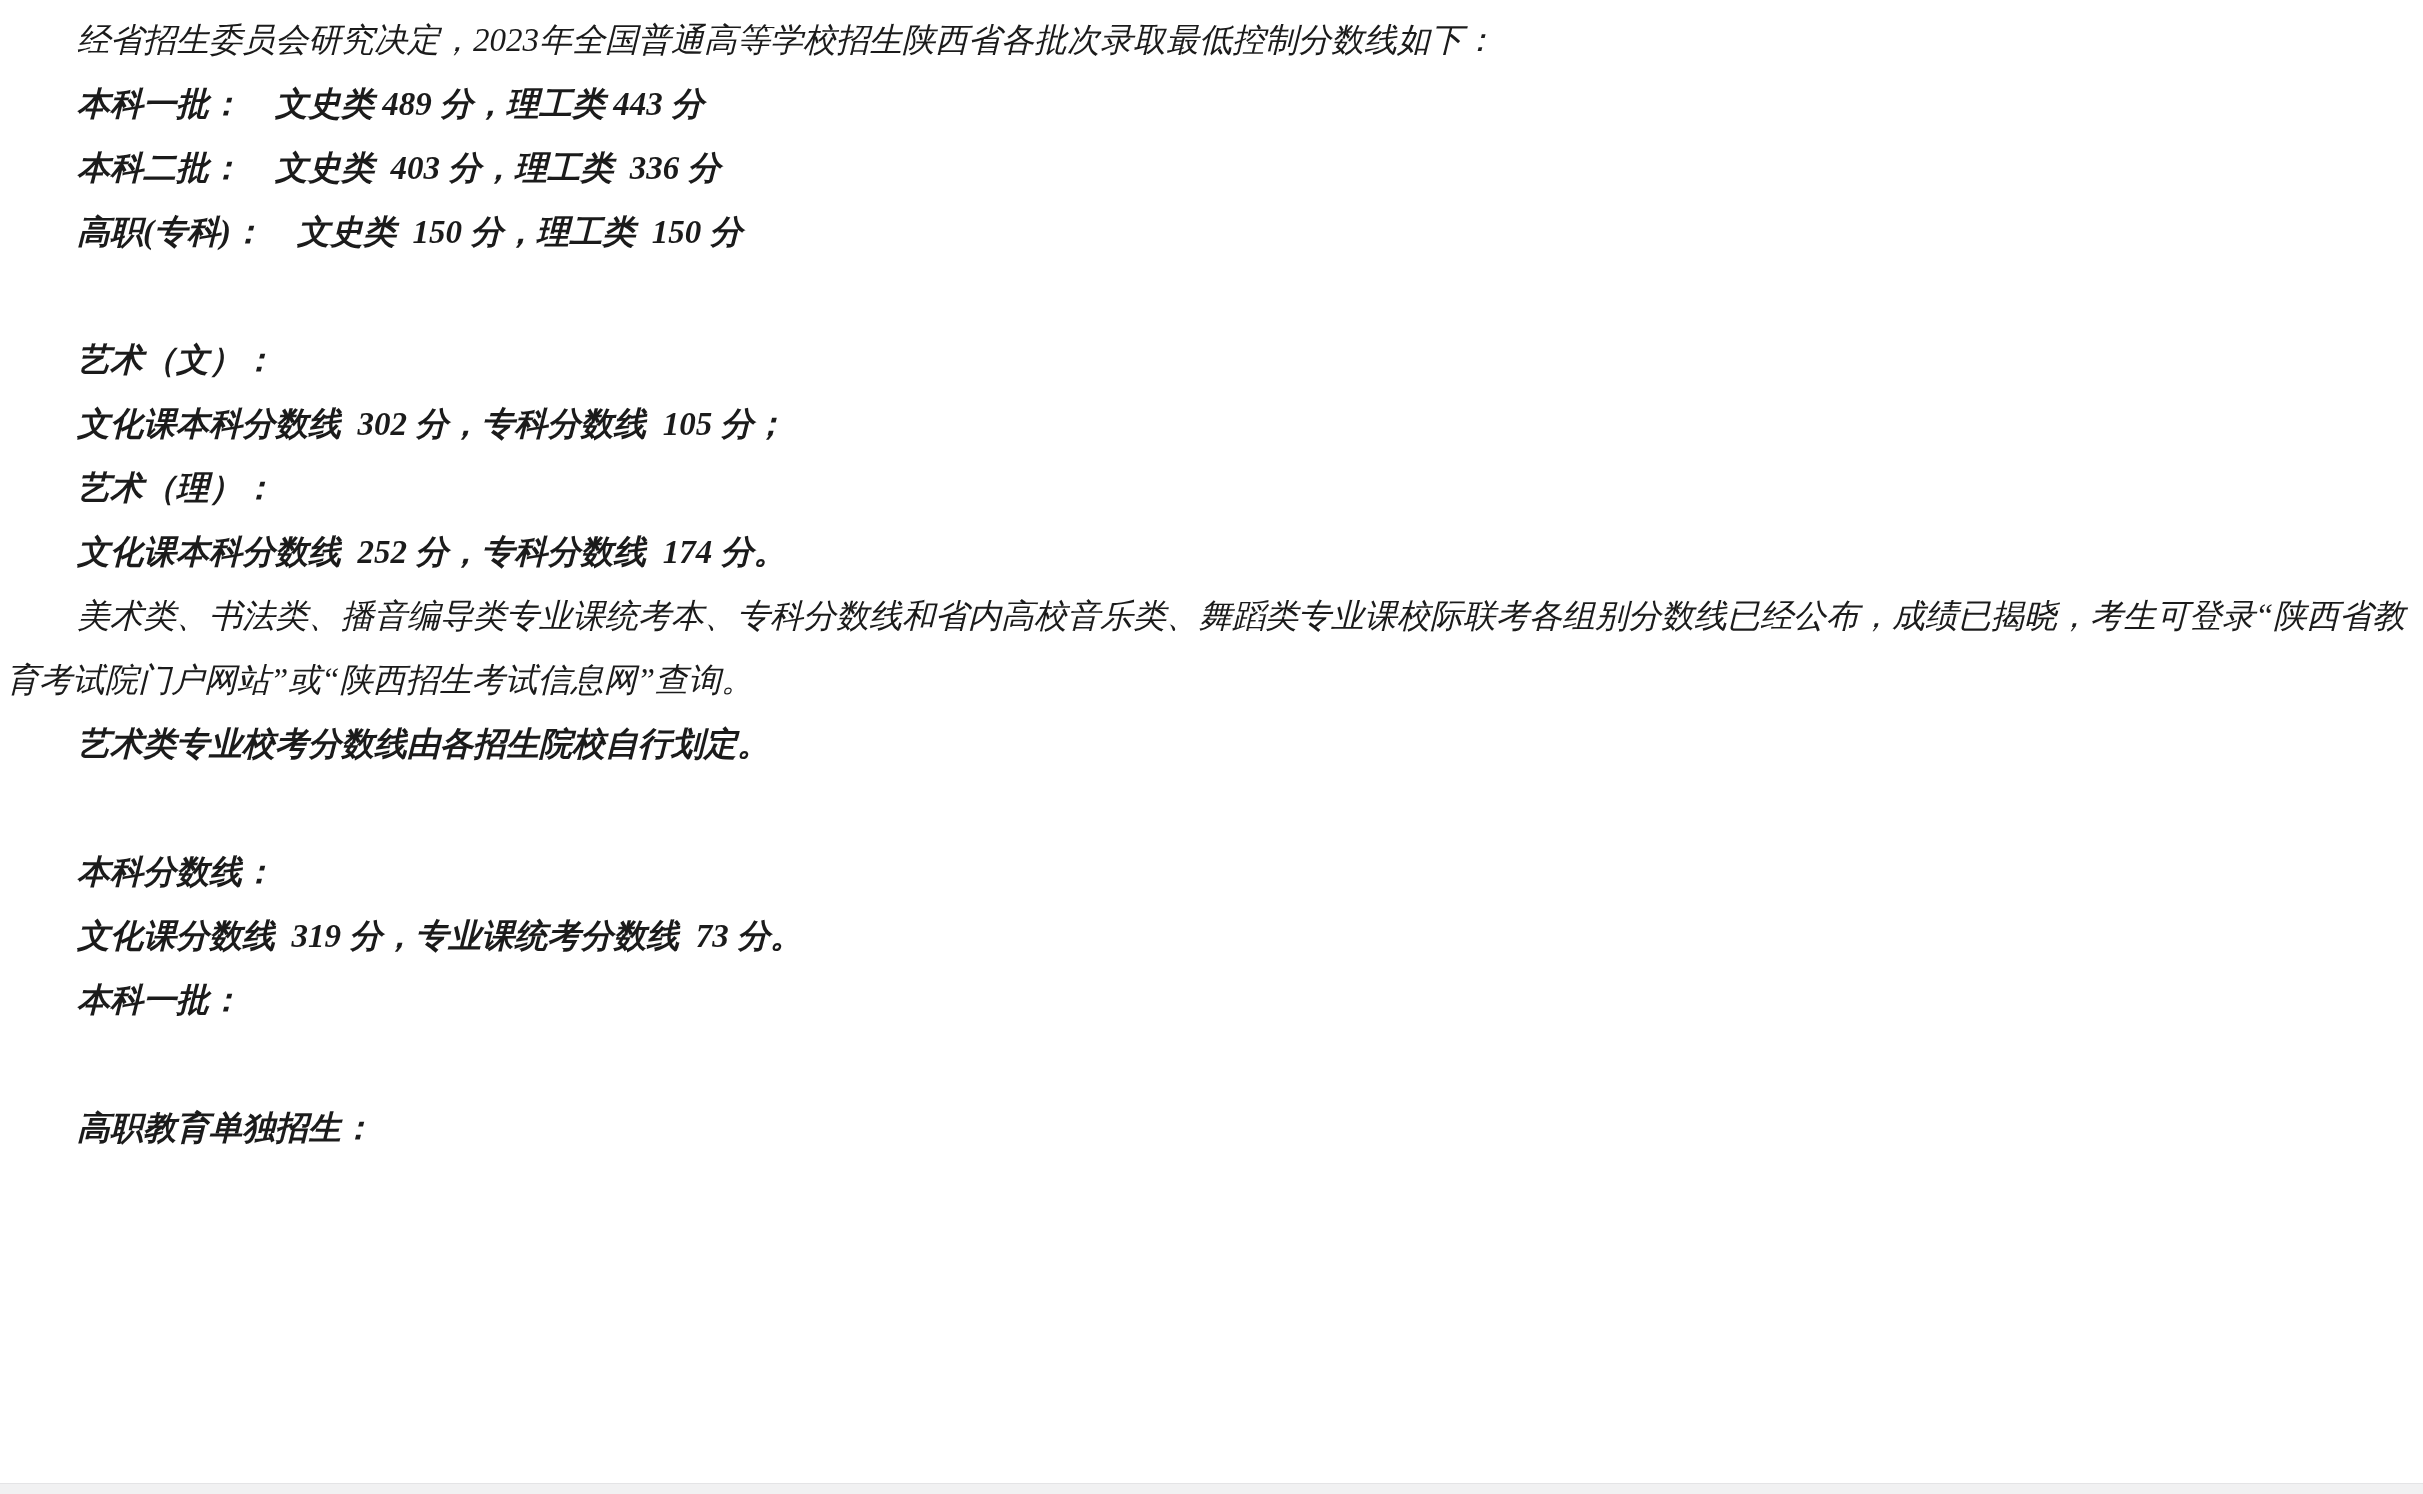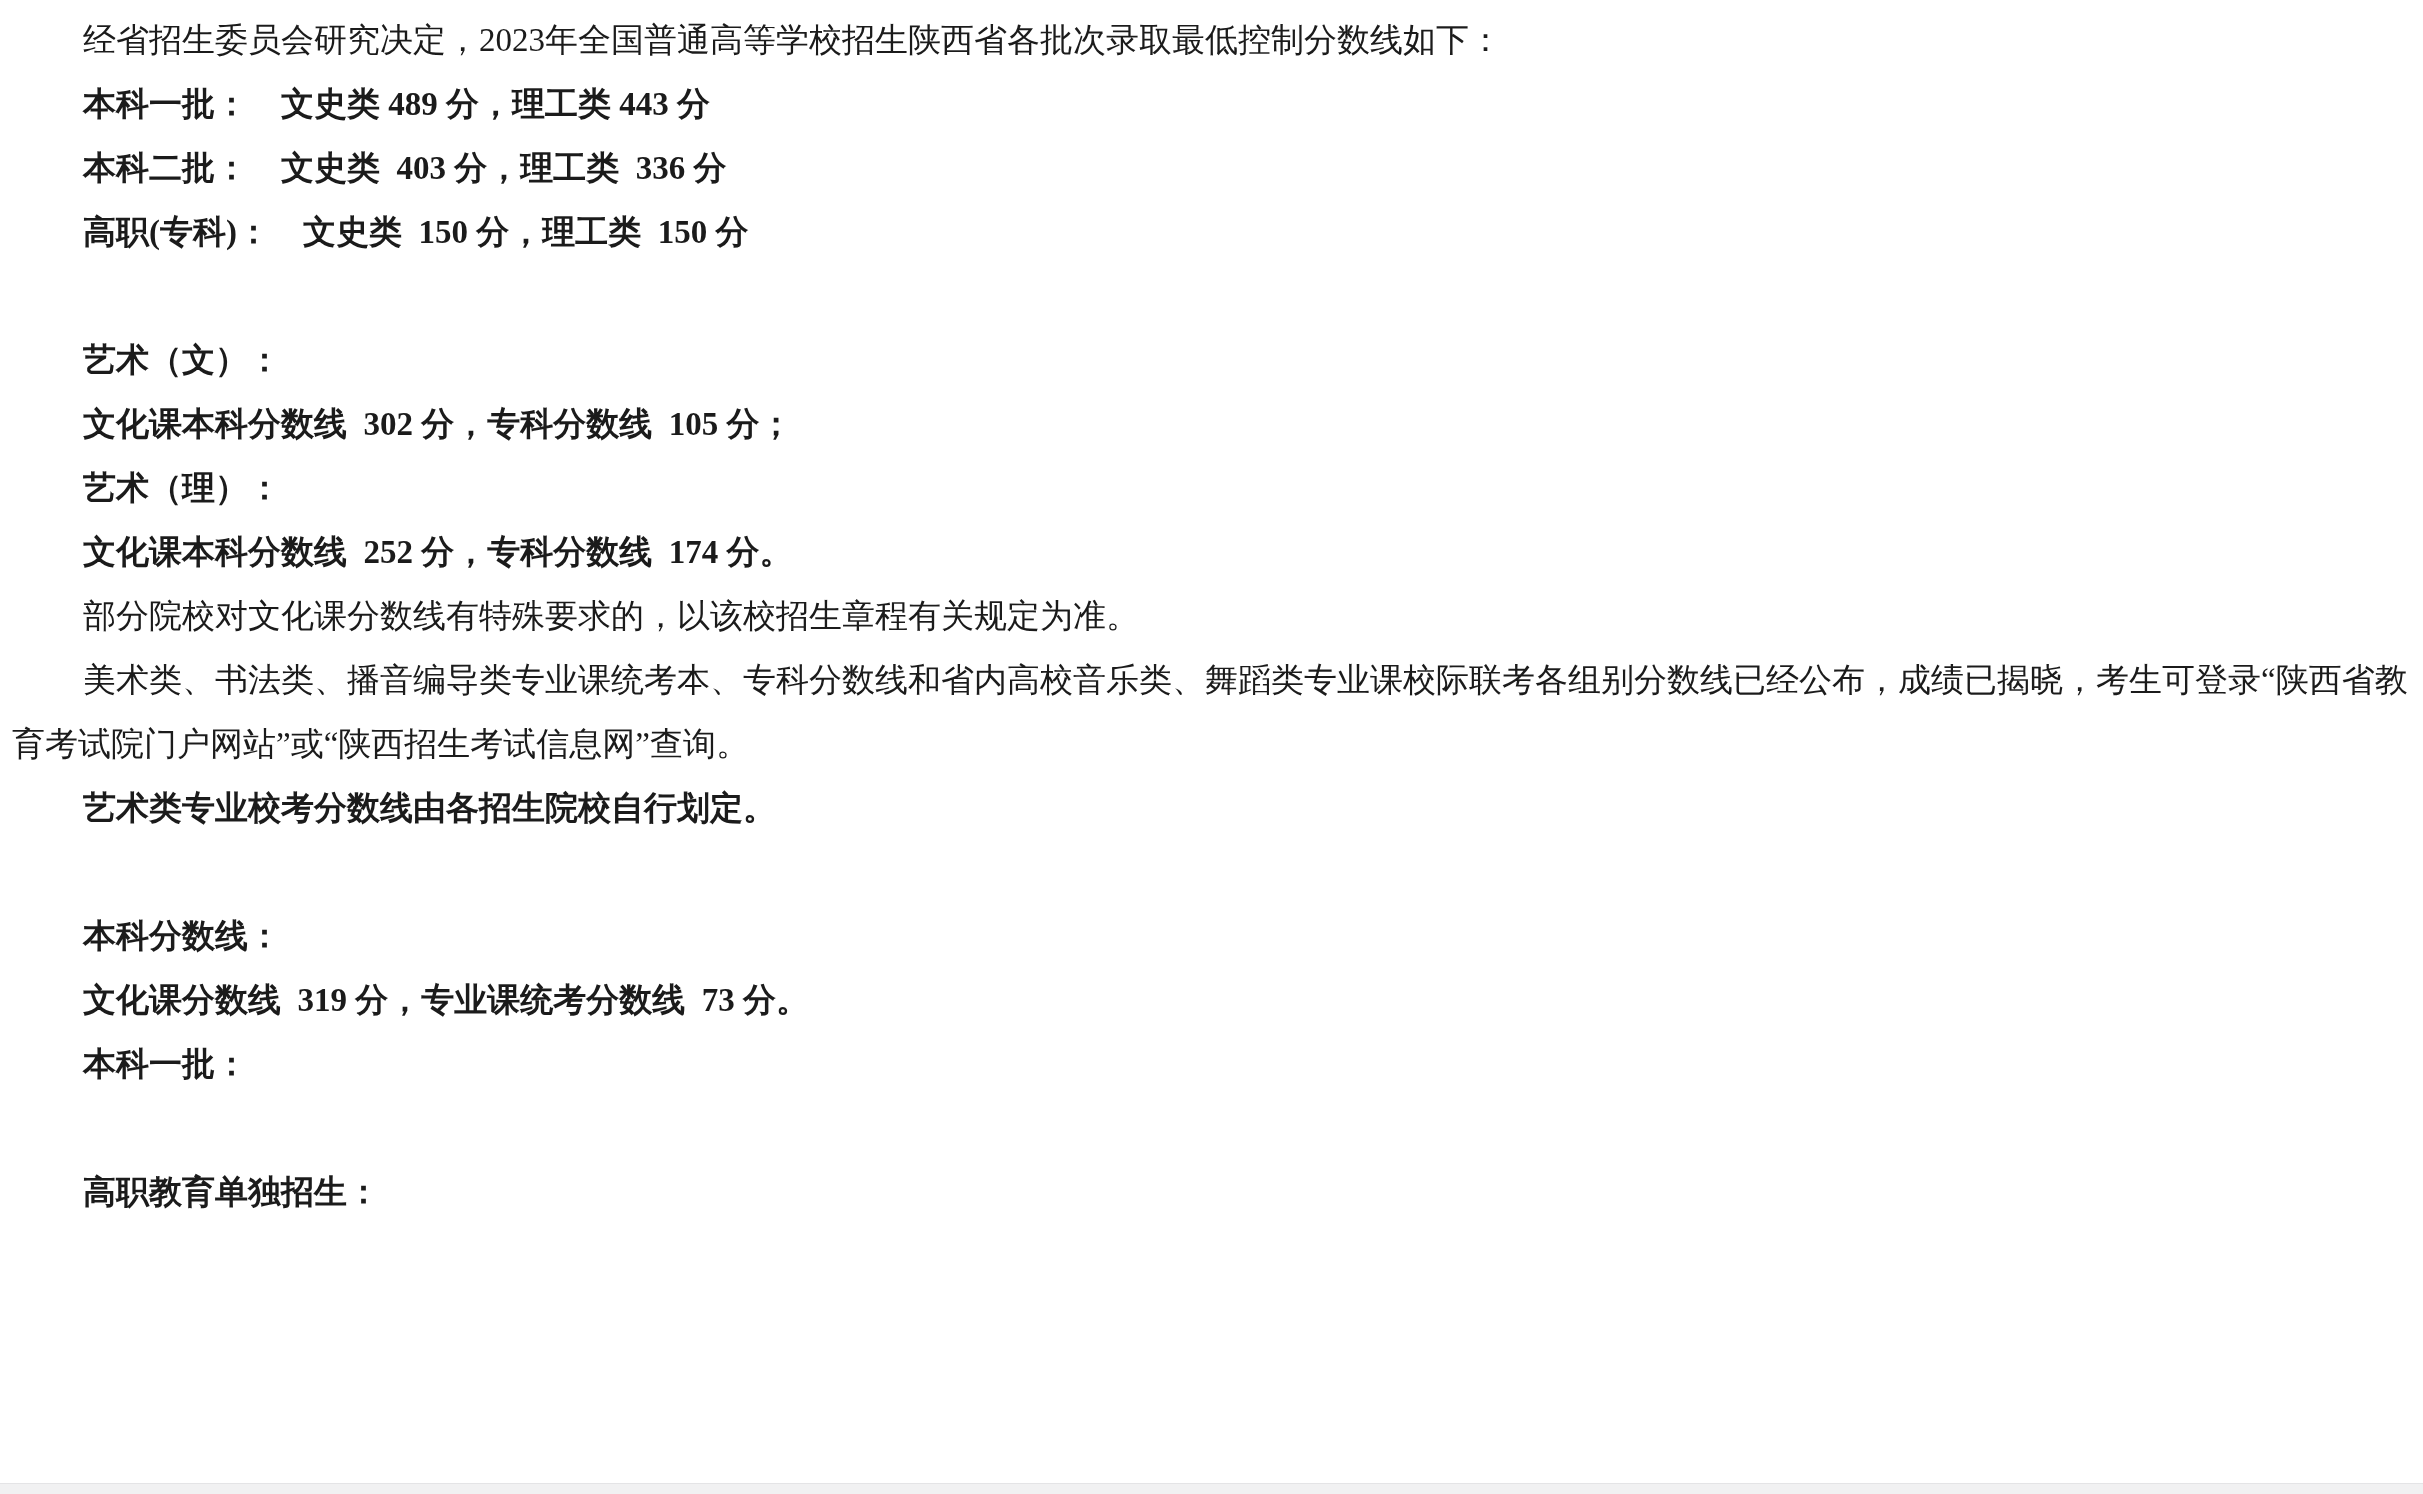--- a/index.html
+++ b/index.html
@@ -9,21 +9,22 @@
   body {
     width: 2423px;
     height: 1494px;
     position: relative;
     overflow: hidden;
     background: #ffffff;
     color: #1b1b1b;
     font-family: "Liberation Serif", "DejaVu Serif", serif;
   }
   .document-body {
-    padding: 8px 2px 0 12px;
+    padding: 8px 2px 0 6px;
+    font-style: italic;
   }
   .para {
     margin: 0;
     font-size: 33px;
     line-height: 64px;
     text-indent: 71px;
     white-space: pre-wrap;
     word-break: break-all;
   }
   .para.bold {
@@ -48,21 +49,20 @@
 <main class="document-body">
     <p class="para">经省招生委员会研究决定，2023年全国普通高等学校招生陕西省各批次录取最低控制分数线如下：</p>
     <p class="para bold">本科一批：　文史类 489 分，理工类 443 分</p>
     <p class="para bold">本科二批：　文史类  403 分，理工类  336 分</p>
     <p class="para bold">高职(专科)：　文史类  150 分，理工类  150 分</p>
     <p class="para blank"></p>
     <p class="para bold">艺术（文）：</p>
     <p class="para bold">文化课本科分数线  302 分，专科分数线  105 分；</p>
     <p class="para bold">艺术（理）：</p>
     <p class="para bold">文化课本科分数线  252 分，专科分数线  174 分。</p>
-    <p class="para">部分院校对文化课分数线有特殊要求的，以该校招生章程有关规定为准。</p>
     <p class="para">美术类、书法类、播音编导类专业课统考本、专科分数线和省内高校音乐类、舞蹈类专业课校际联考各组别分数线已经公布，成绩已揭晓，考生可登录“陕西省教育考试院门户网站”或“陕西招生考试信息网”查询。</p>
     <p class="para bold">艺术类专业校考分数线由各招生院校自行划定。</p>
     <p class="para blank"></p>
     <p class="para bold">本科分数线：</p>
     <p class="para bold">文化课分数线  319 分，专业课统考分数线  73 分。</p>
     <p class="para bold">本科一批：</p>
     <p class="para blank"></p>
     <p class="para bold">高职教育单独招生：</p>
   </main>
 

